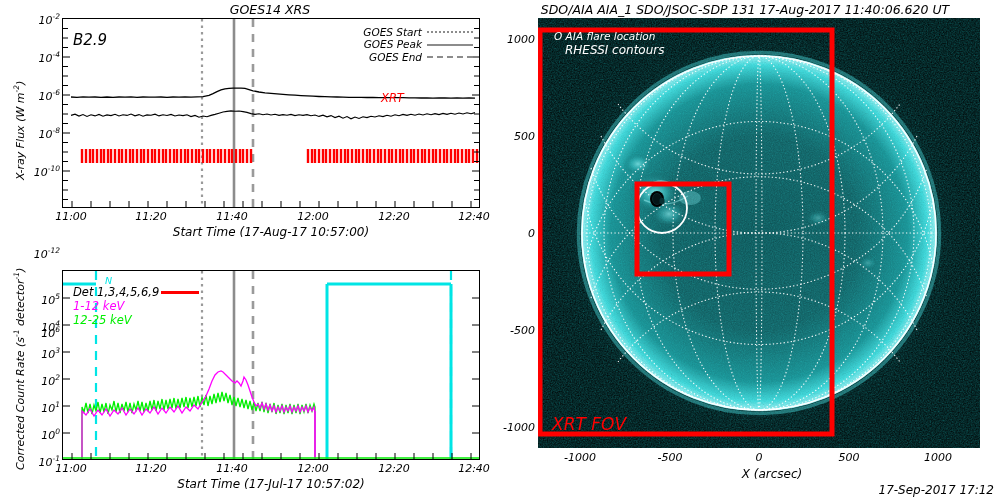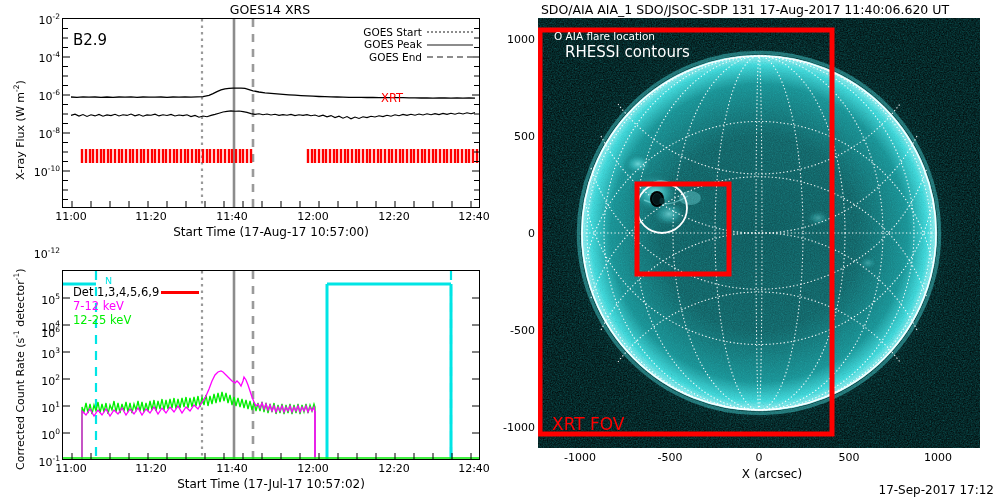--- a/index.html
+++ b/index.html
@@ -1,19 +1,19 @@
 <!DOCTYPE html>
 <html><head>
 <meta charset="utf-8">
 <title>GOES / HESSI / SDO-AIA Flare Summary</title>
 <style>
   html,body{margin:0;padding:0;background:#ffffff;}
   body{width:1000px;height:500px;overflow:hidden;
        font-family:"DejaVu Sans","Liberation Sans",sans-serif;color:#000;}
-  #root{position:relative;width:912px;height:500px;}
+  #root{position:relative;width:912px;height:500px;font-style:italic;}
 
   .panel{position:absolute;}
 
   
   .ttl{font-size:12.5px;text-align:center;white-space:nowrap;}
   .axlbl{font-size:12px;white-space:nowrap;}
   .tick{font-size:11px;white-space:nowrap;}
   .sup{font-size:7.5px;vertical-align:super;}
 
   
@@ -404,21 +404,21 @@
         </g>
       </svg>
 
       <div class="lbl-cyn" style="position:absolute;left:42px;top:4px;font-size:9.5px;">N</div>
 
       <div style="position:absolute;left:10px;top:14px;">
         <div class="hlegrow">
           <span>Det 1,3,4,5,6,9</span><span class="redbar"></span>
         </div>
         <div class="hlegrow lbl-mag">
-          <span>7-12 keV</span>
+          <span>1-12 keV</span>
         </div>
         <div class="hlegrow lbl-grn">
           <span>12-25 keV</span>
         </div>
       </div>
     </div>
 
     <div style="position:absolute;left:62px;top:222px;width:418px;height:16px;">
       <div class="tick" style="position:absolute;left:9px;transform:translateX(-50%);">11:00</div>
       <div class="tick" style="position:absolute;left:89px;transform:translateX(-50%);">11:20</div>
@@ -546,21 +546,21 @@
         <rect x="99" y="166" width="92" height="90" fill="none" stroke="#ff0000" stroke-width="5"></rect>
 
         <rect x="2" y="12" width="292" height="404" fill="none" stroke="#ff0000" stroke-width="5"></rect>
       </svg>
 
       <div style="position:absolute;left:16px;top:12px;line-height:1.25;">
         <div class="lbl-wht" style="font-size:10.5px;white-space:nowrap;">
           <span>O</span>
           <span>AIA flare location</span>
         </div>
-        <div class="lbl-wht" style="font-size:15px;white-space:nowrap;padding-left:11px;">RHESSI contours</div>
+        <div class="lbl-wht" style="font-size:12px;white-space:nowrap;padding-left:11px;">RHESSI contours</div>
       </div>
 
       <div class="lbl-red" style="position:absolute;left:14px;top:396px;font-size:17px;">XRT FOV</div>
     </div>
 
     <div style="position:absolute;left:48px;top:451px;width:442px;height:16px;">
       <div class="tick" style="position:absolute;left:42px;transform:translateX(-50%);">-1000</div>
       <div class="tick" style="position:absolute;left:132px;transform:translateX(-50%);">-500</div>
       <div class="tick" style="position:absolute;left:221px;transform:translateX(-50%);">0</div>
       <div class="tick" style="position:absolute;left:311px;transform:translateX(-50%);">500</div>

